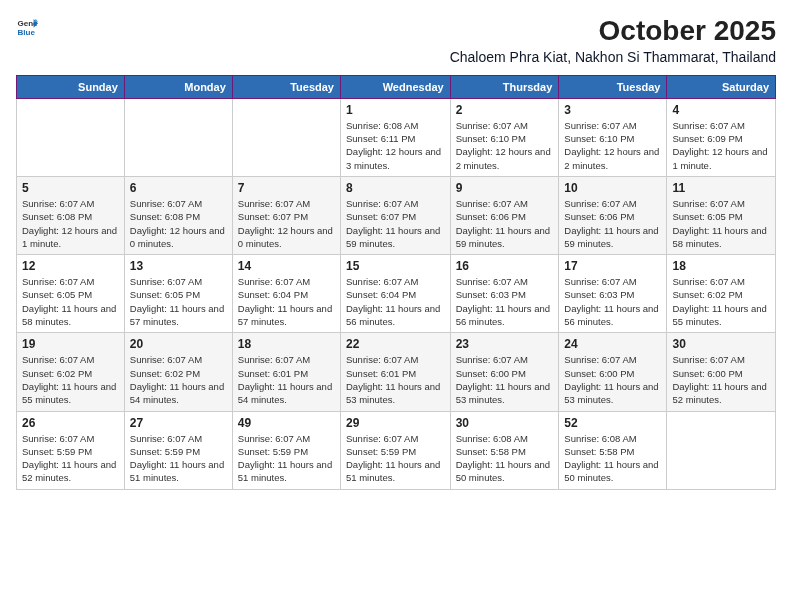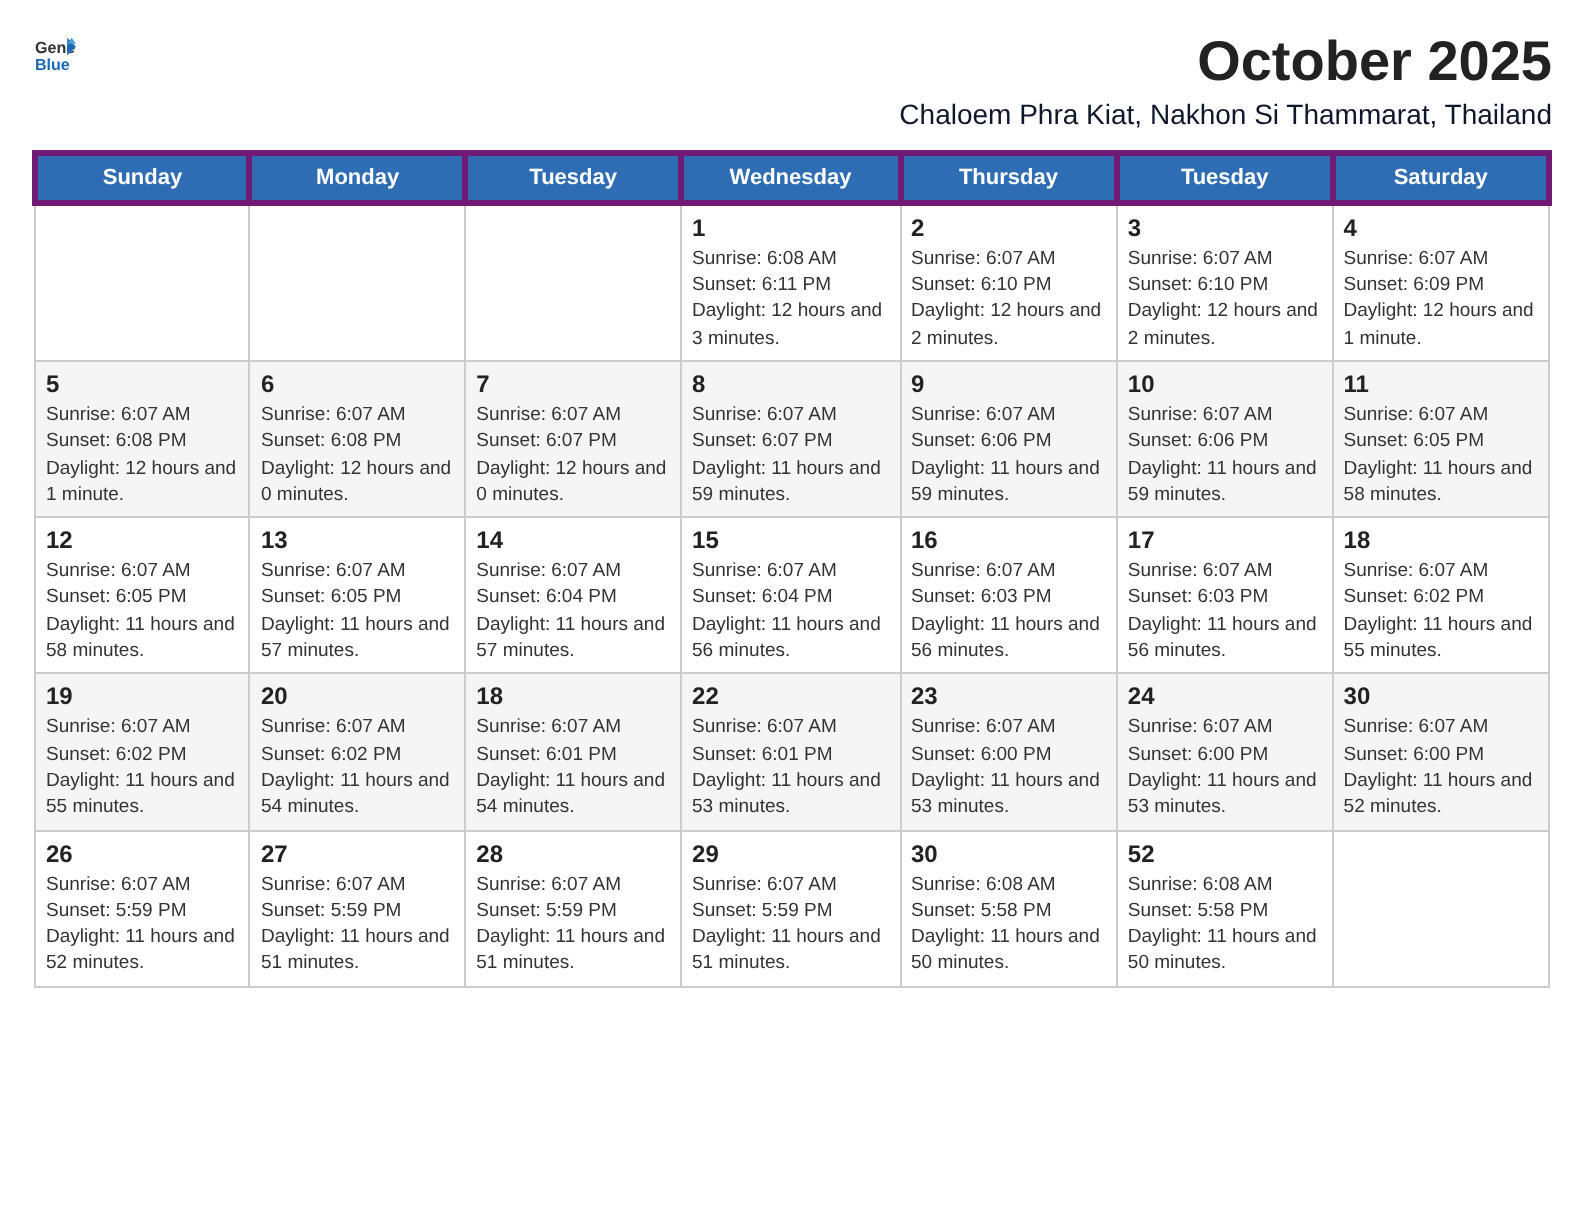--- a/index.html
+++ b/index.html
@@ -43,25 +43,25 @@
     }
     .calendar-table {
       width: 100%;
       border-collapse: collapse;
       margin-top: 10px;
       font-size: 10px;
     }
     .calendar-table th {
       background-color: #2e6db4;
       color: #fff;
-      text-align: center;
+      text-align: right;
       padding: 5px 6px;
       font-size: 11px;
       font-weight: bold;
-      border: 3px solid #701a75;
+      border: 1px solid #701a75;
     }
     .calendar-table td {
       vertical-align: top;
       border: 1px solid #ccc;
       padding: 4px 5px;
       width: 113px;
       min-height: 70px;
       background: #fff;
     }
     .calendar-table tr:nth-child(even) td {
@@ -229,21 +229,21 @@
         <tr>
           <td>
             <span class="day-number">26</span>
             <div class="day-info">Sunrise: 6:07 AM<br>Sunset: 5:59 PM<br>Daylight: 11 hours and 52 minutes.</div>
           </td>
           <td>
             <span class="day-number">27</span>
             <div class="day-info">Sunrise: 6:07 AM<br>Sunset: 5:59 PM<br>Daylight: 11 hours and 51 minutes.</div>
           </td>
           <td>
-            <span class="day-number">28</span>
+            <span class="day-number">49</span>
             <div class="day-info">Sunrise: 6:07 AM<br>Sunset: 5:59 PM<br>Daylight: 11 hours and 51 minutes.</div>
           </td>
           <td>
             <span class="day-number">29</span>
             <div class="day-info">Sunrise: 6:07 AM<br>Sunset: 5:59 PM<br>Daylight: 11 hours and 51 minutes.</div>
           </td>
           <td>
             <span class="day-number">30</span>
             <div class="day-info">Sunrise: 6:08 AM<br>Sunset: 5:58 PM<br>Daylight: 11 hours and 50 minutes.</div>
           </td>

